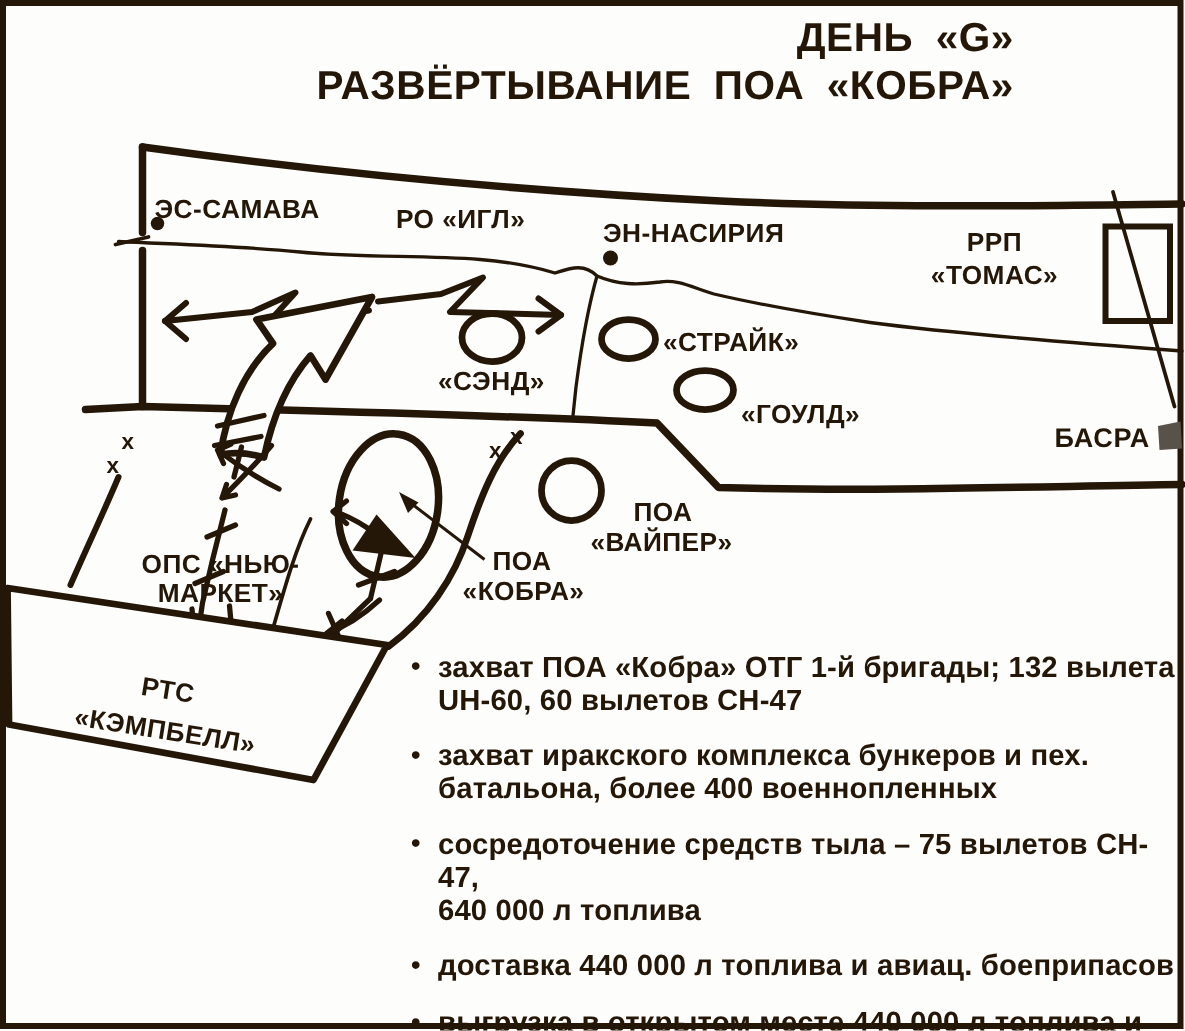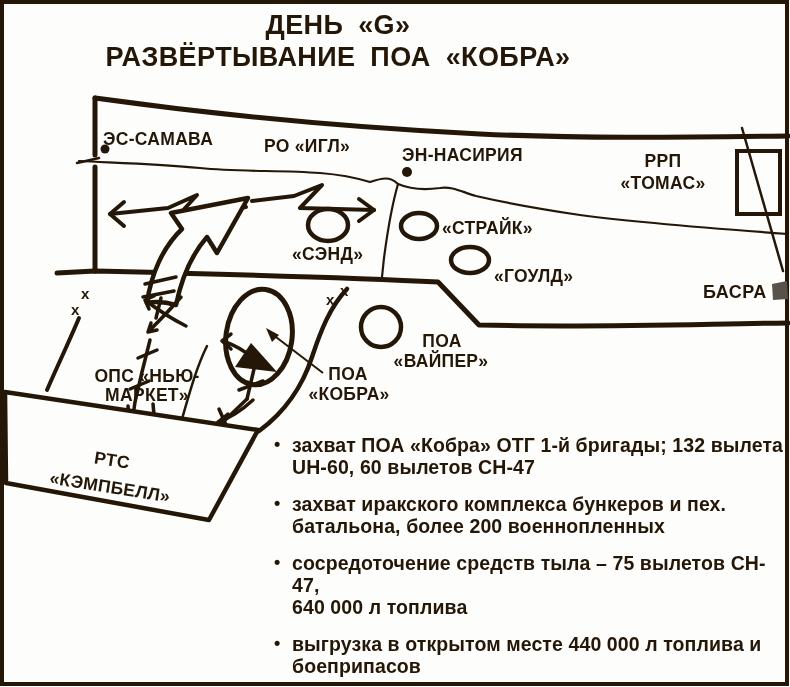--- a/index.html
+++ b/index.html
@@ -4,21 +4,21 @@
 <style>
   html,body{margin:0;padding:0;}
   body{
     width:790px;height:687px;position:relative;overflow:hidden;
     background:#fdfdfb;
     font-family:"Liberation Sans",sans-serif;
     color:#241708;
   }
   .title{
     position:absolute;top:9px;left:0;width:676px;
-    text-align:center;font-weight:bold;
+    text-align:right;font-weight:bold;
     font-size:27px;line-height:32px;
     letter-spacing:.4px;word-spacing:7px;
     color:#241708;
   }
   svg.map{position:absolute;left:0;top:0;}
   svg text{
     font-family:"Liberation Sans",sans-serif;
     font-weight:bold;fill:#241708;
   }
   .lbl{font-size:17.5px;letter-spacing:.3px;}
@@ -141,19 +141,20 @@
   <text class="lbl" x="147" y="382" text-anchor="middle">ОПС «НЬЮ-</text>
   <text class="lbl" x="147" y="401" text-anchor="middle">МАРКЕТ»</text>
   <text class="lbl" x="112" y="466" text-anchor="middle" transform="rotate(9 112 460)">РТС</text>
   <text class="lbl" x="110" y="493" text-anchor="middle" transform="rotate(9 110 487)">«КЭМПБЕЛЛ»</text>
 </svg>
 
 <ul class="notes">
   <li>захват ПОА «Кобра» ОТГ 1-й бригады; 132 вылета
 UH-60, 60 вылетов CH-47</li>
   <li>захват иракского комплекса бункеров и пех.
-батальона, более 200 военнопленных</li>
+батальона, более 400 военнопленных</li>
   <li>сосредоточение средств тыла – 75 вылетов CH-47,
 640 000 л топлива</li>
+  <li>доставка 440 000 л топлива и авиац. боеприпасов</li>
   <li>выгрузка в открытом месте 440 000 л топлива и
 боеприпасов</li>
 
 </ul>
 
 </body></html>

